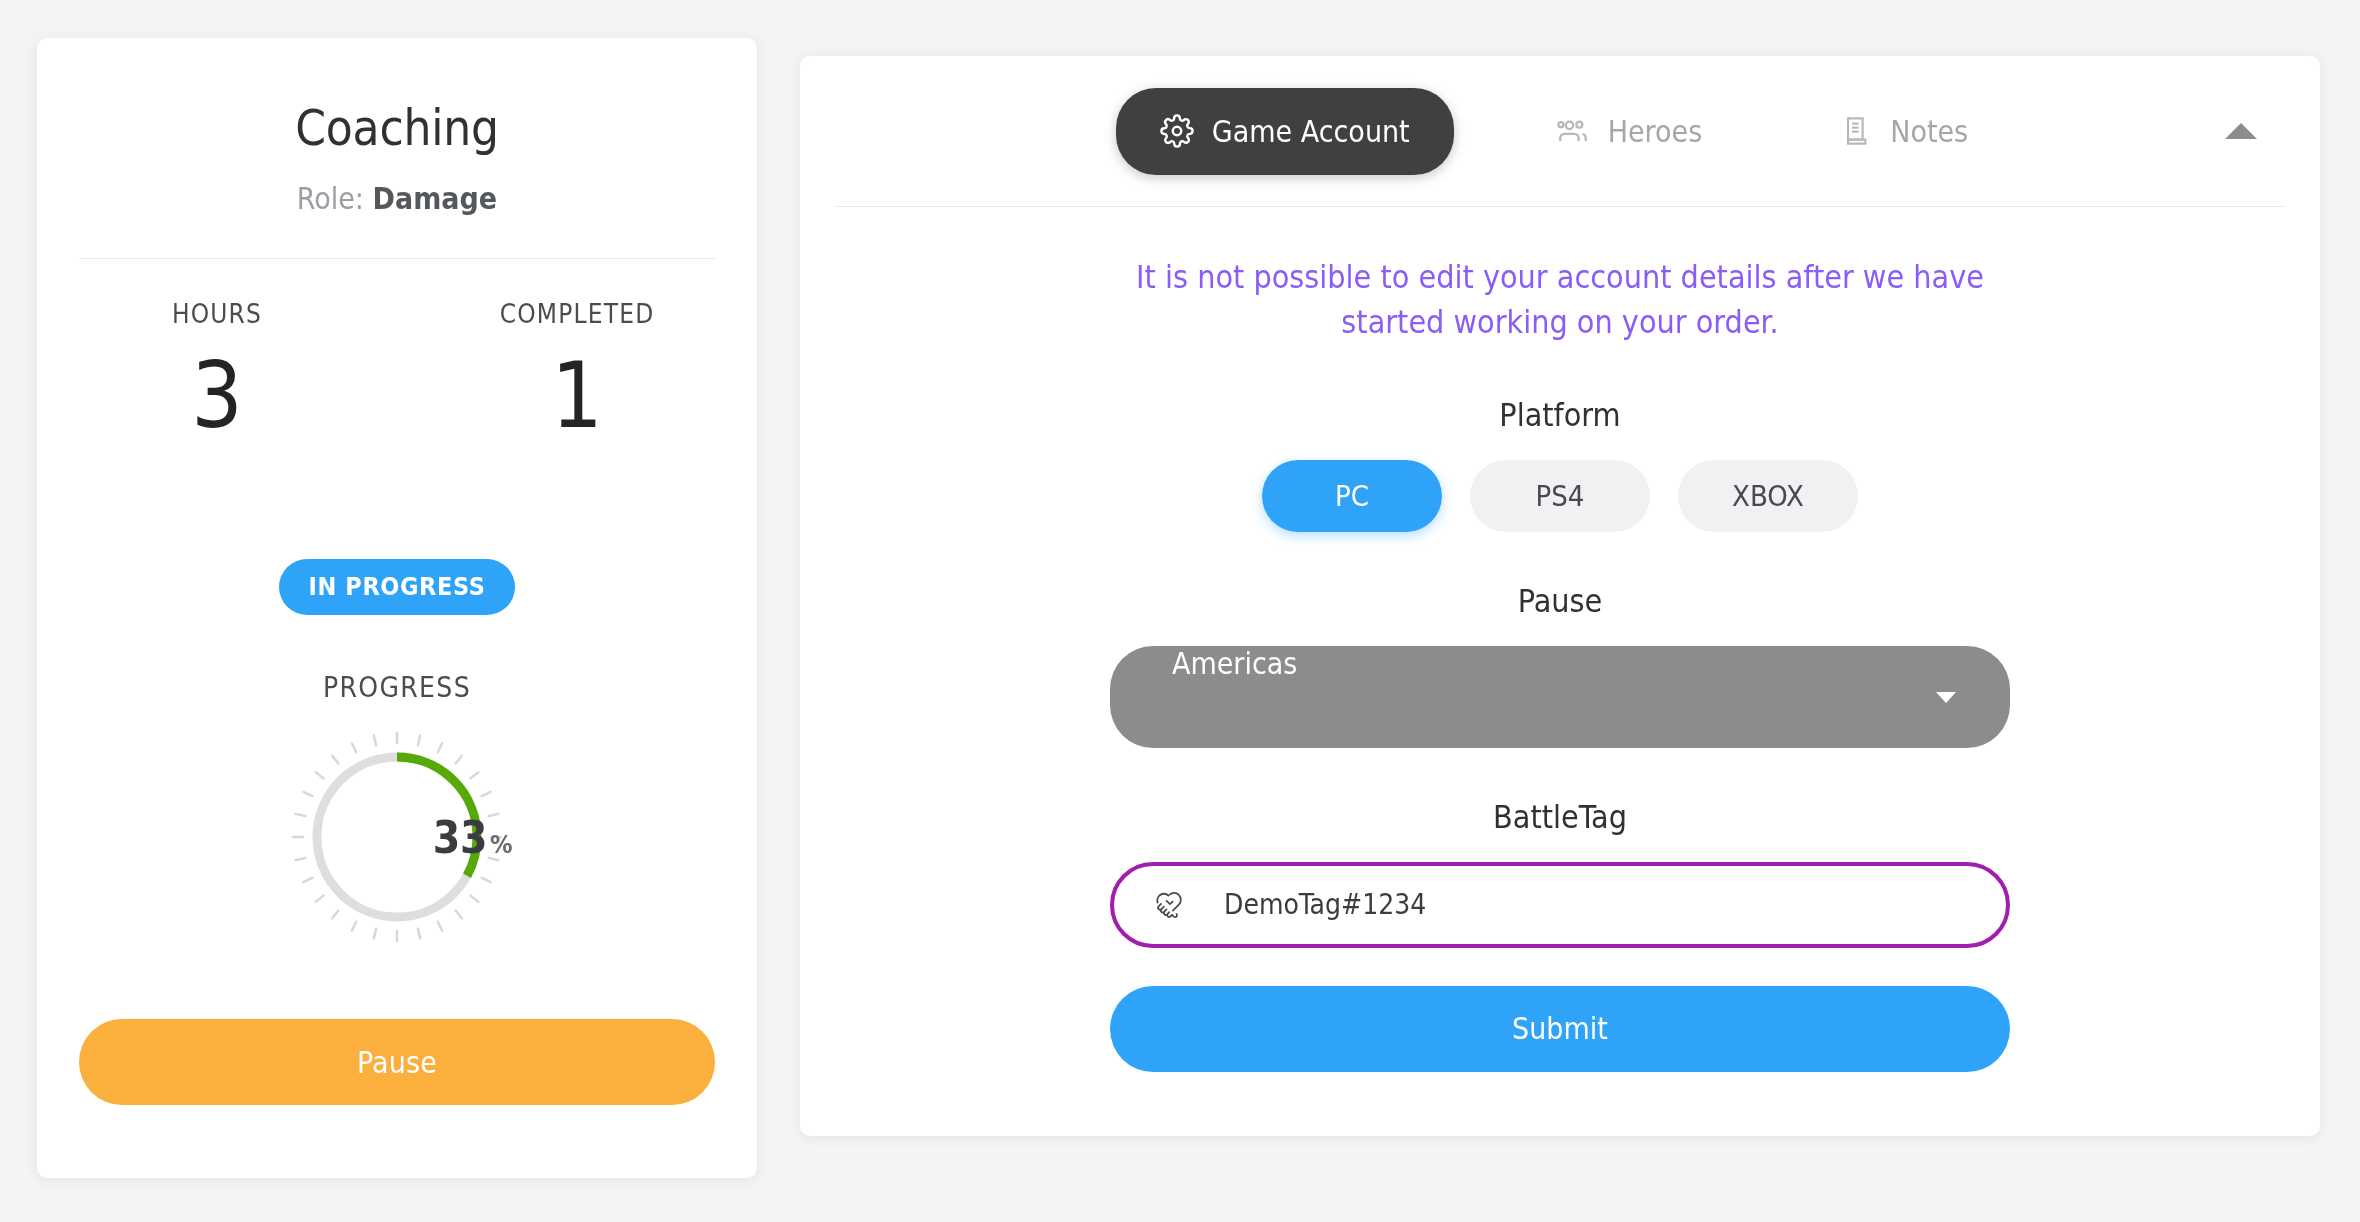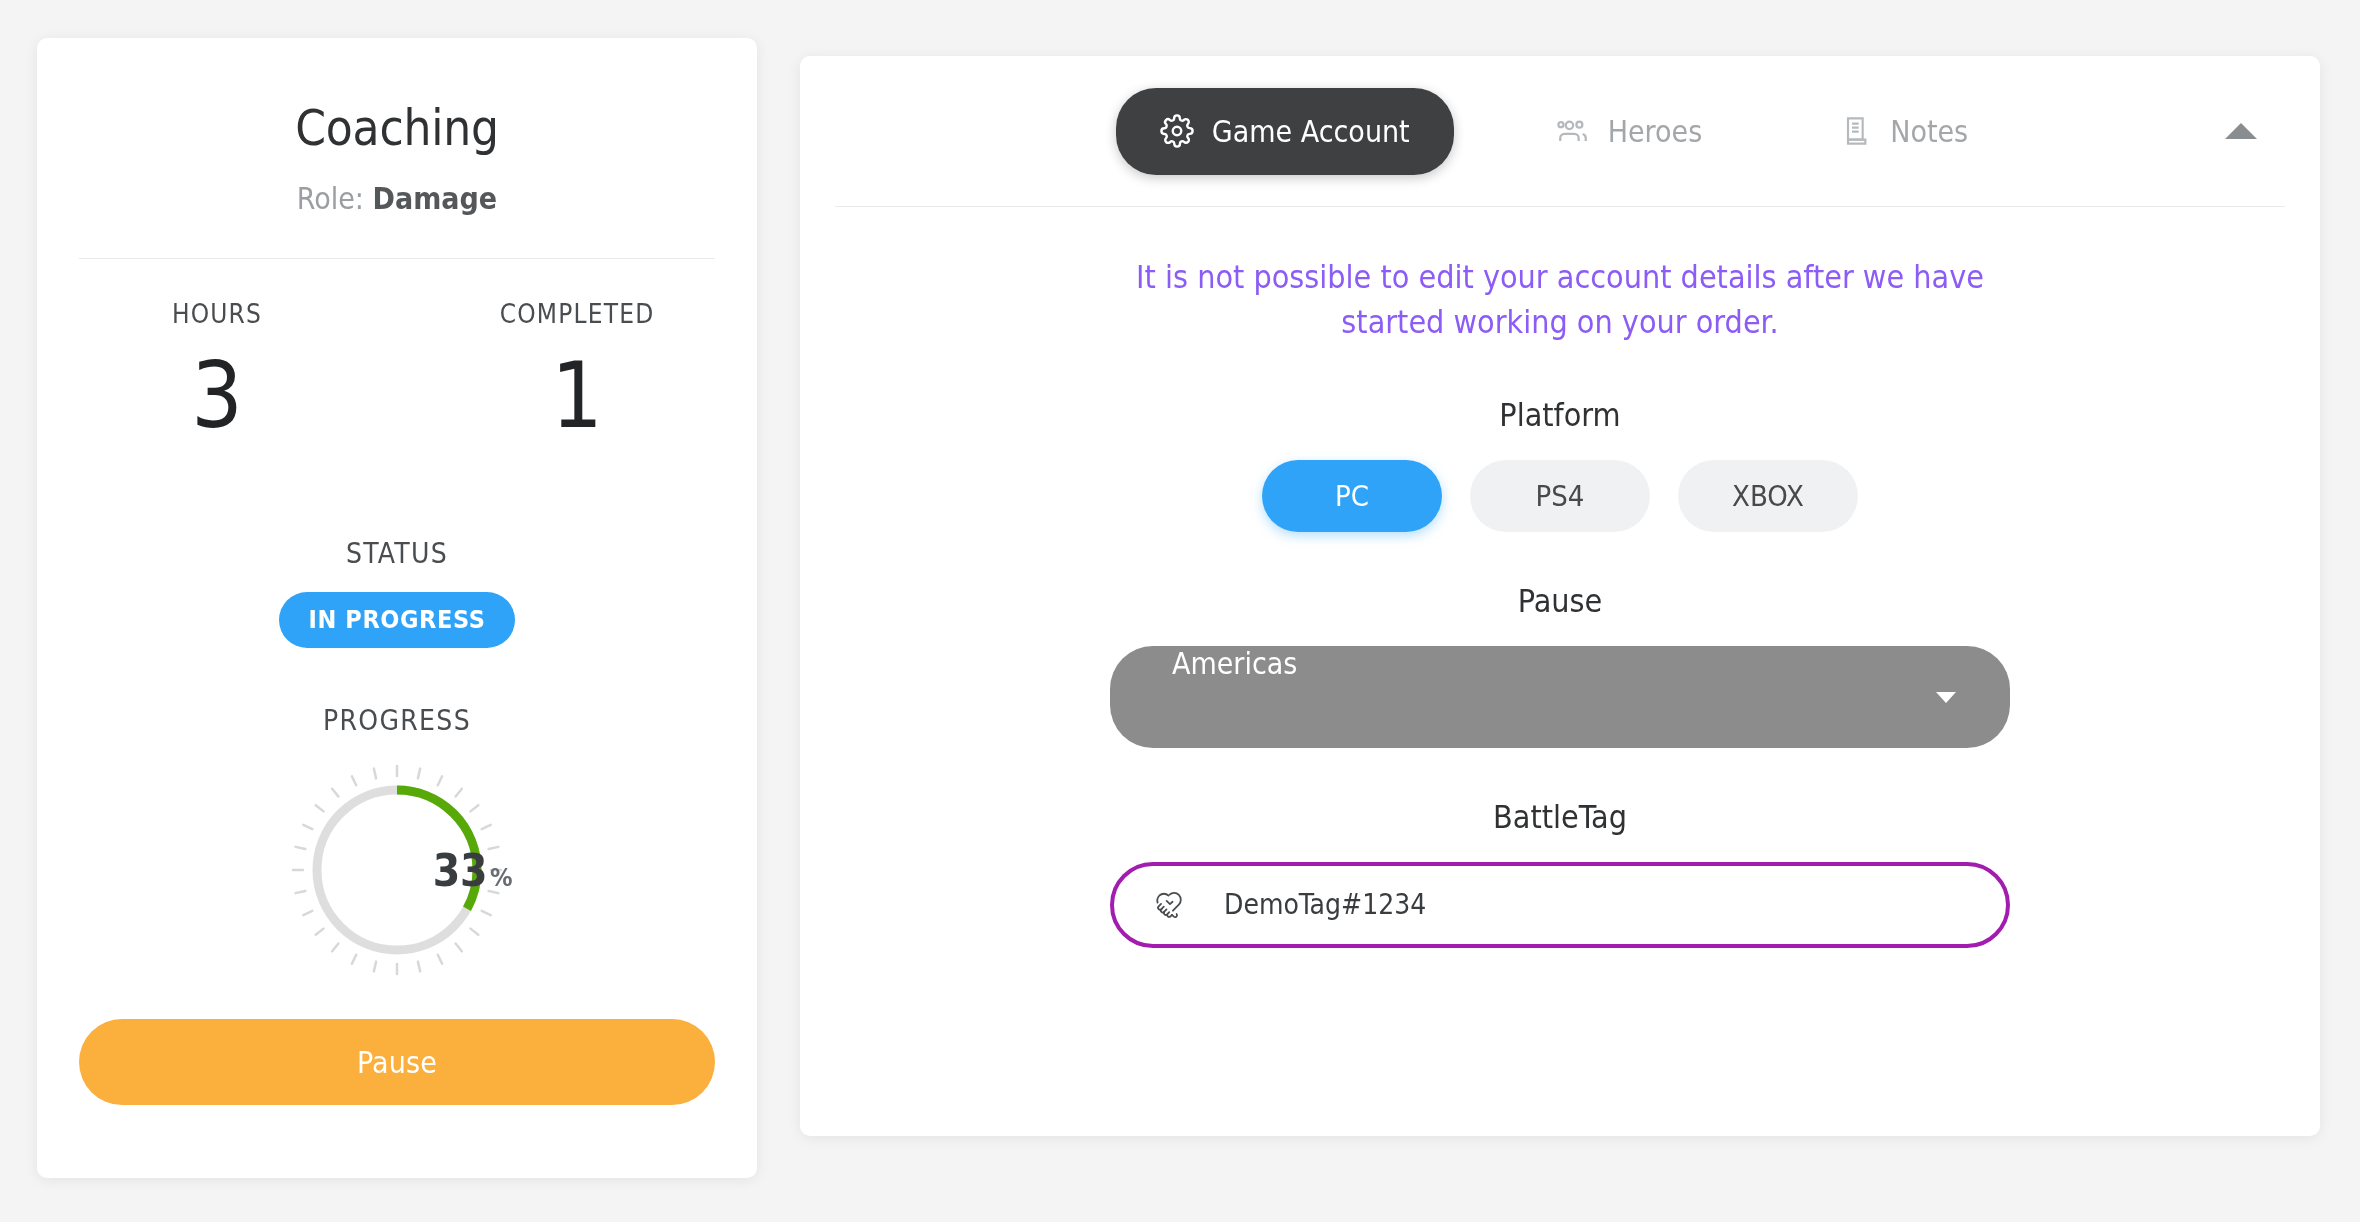--- a/index.html
+++ b/index.html
@@ -330,21 +330,20 @@
         <div class="stat-label">HOURS</div>
         <div class="stat-value">3</div>
       </div>
       <div class="stat-col">
         <div class="stat-label">COMPLETED</div>
         <div class="stat-value">1</div>
       </div>
     </div>
 
     <div class="status-block">
-      <div class="status-label">STATUS</div>
       <div class="status-badge">IN PROGRESS</div>
     </div>
 
     <div class="progress-block">
       <div class="progress-label">PROGRESS</div>
 
       <div class="progress-ring-wrap">
         <svg width="230" height="230" viewBox="0 0 230 230">
           <g id="tickmarks" stroke="#d8d8d8" stroke-width="2.5" stroke-linecap="round">
               <line x1="115.00" y1="21.00" x2="115.00" y2="11.00"></line>
@@ -470,15 +469,16 @@
           <path d="M11.6 17.4l-2 2a1.7 1.7 0 0 0 0 2.4 1.7 1.7 0 0 0 2.4 0"></path>
           <path d="M13.9 19.7l-1.7 1.7a1.7 1.7 0 0 0 0 2.4 1.7 1.7 0 0 0 2.4 0"></path>
           <path d="M16.2 22l-1.2 1.2a1.6 1.6 0 0 0 0 2.3 1.6 1.6 0 0 0 2.3 0l1.2-1.2"></path>
           <path d="M18.5 24.3l1.6 1.5a1.6 1.6 0 0 0 2.3-2.2"></path>
           <path d="M14 12.6l2.8 2.6 2.2-1.9"></path>
         </svg>
       </span>
       <input class="battletag-input" type="text" value="DemoTag#1234" style="">
     </div>
 
+    <button class="submit-btn">Submit</button>
   </div>
 
 </div>
 
 </body></html>

